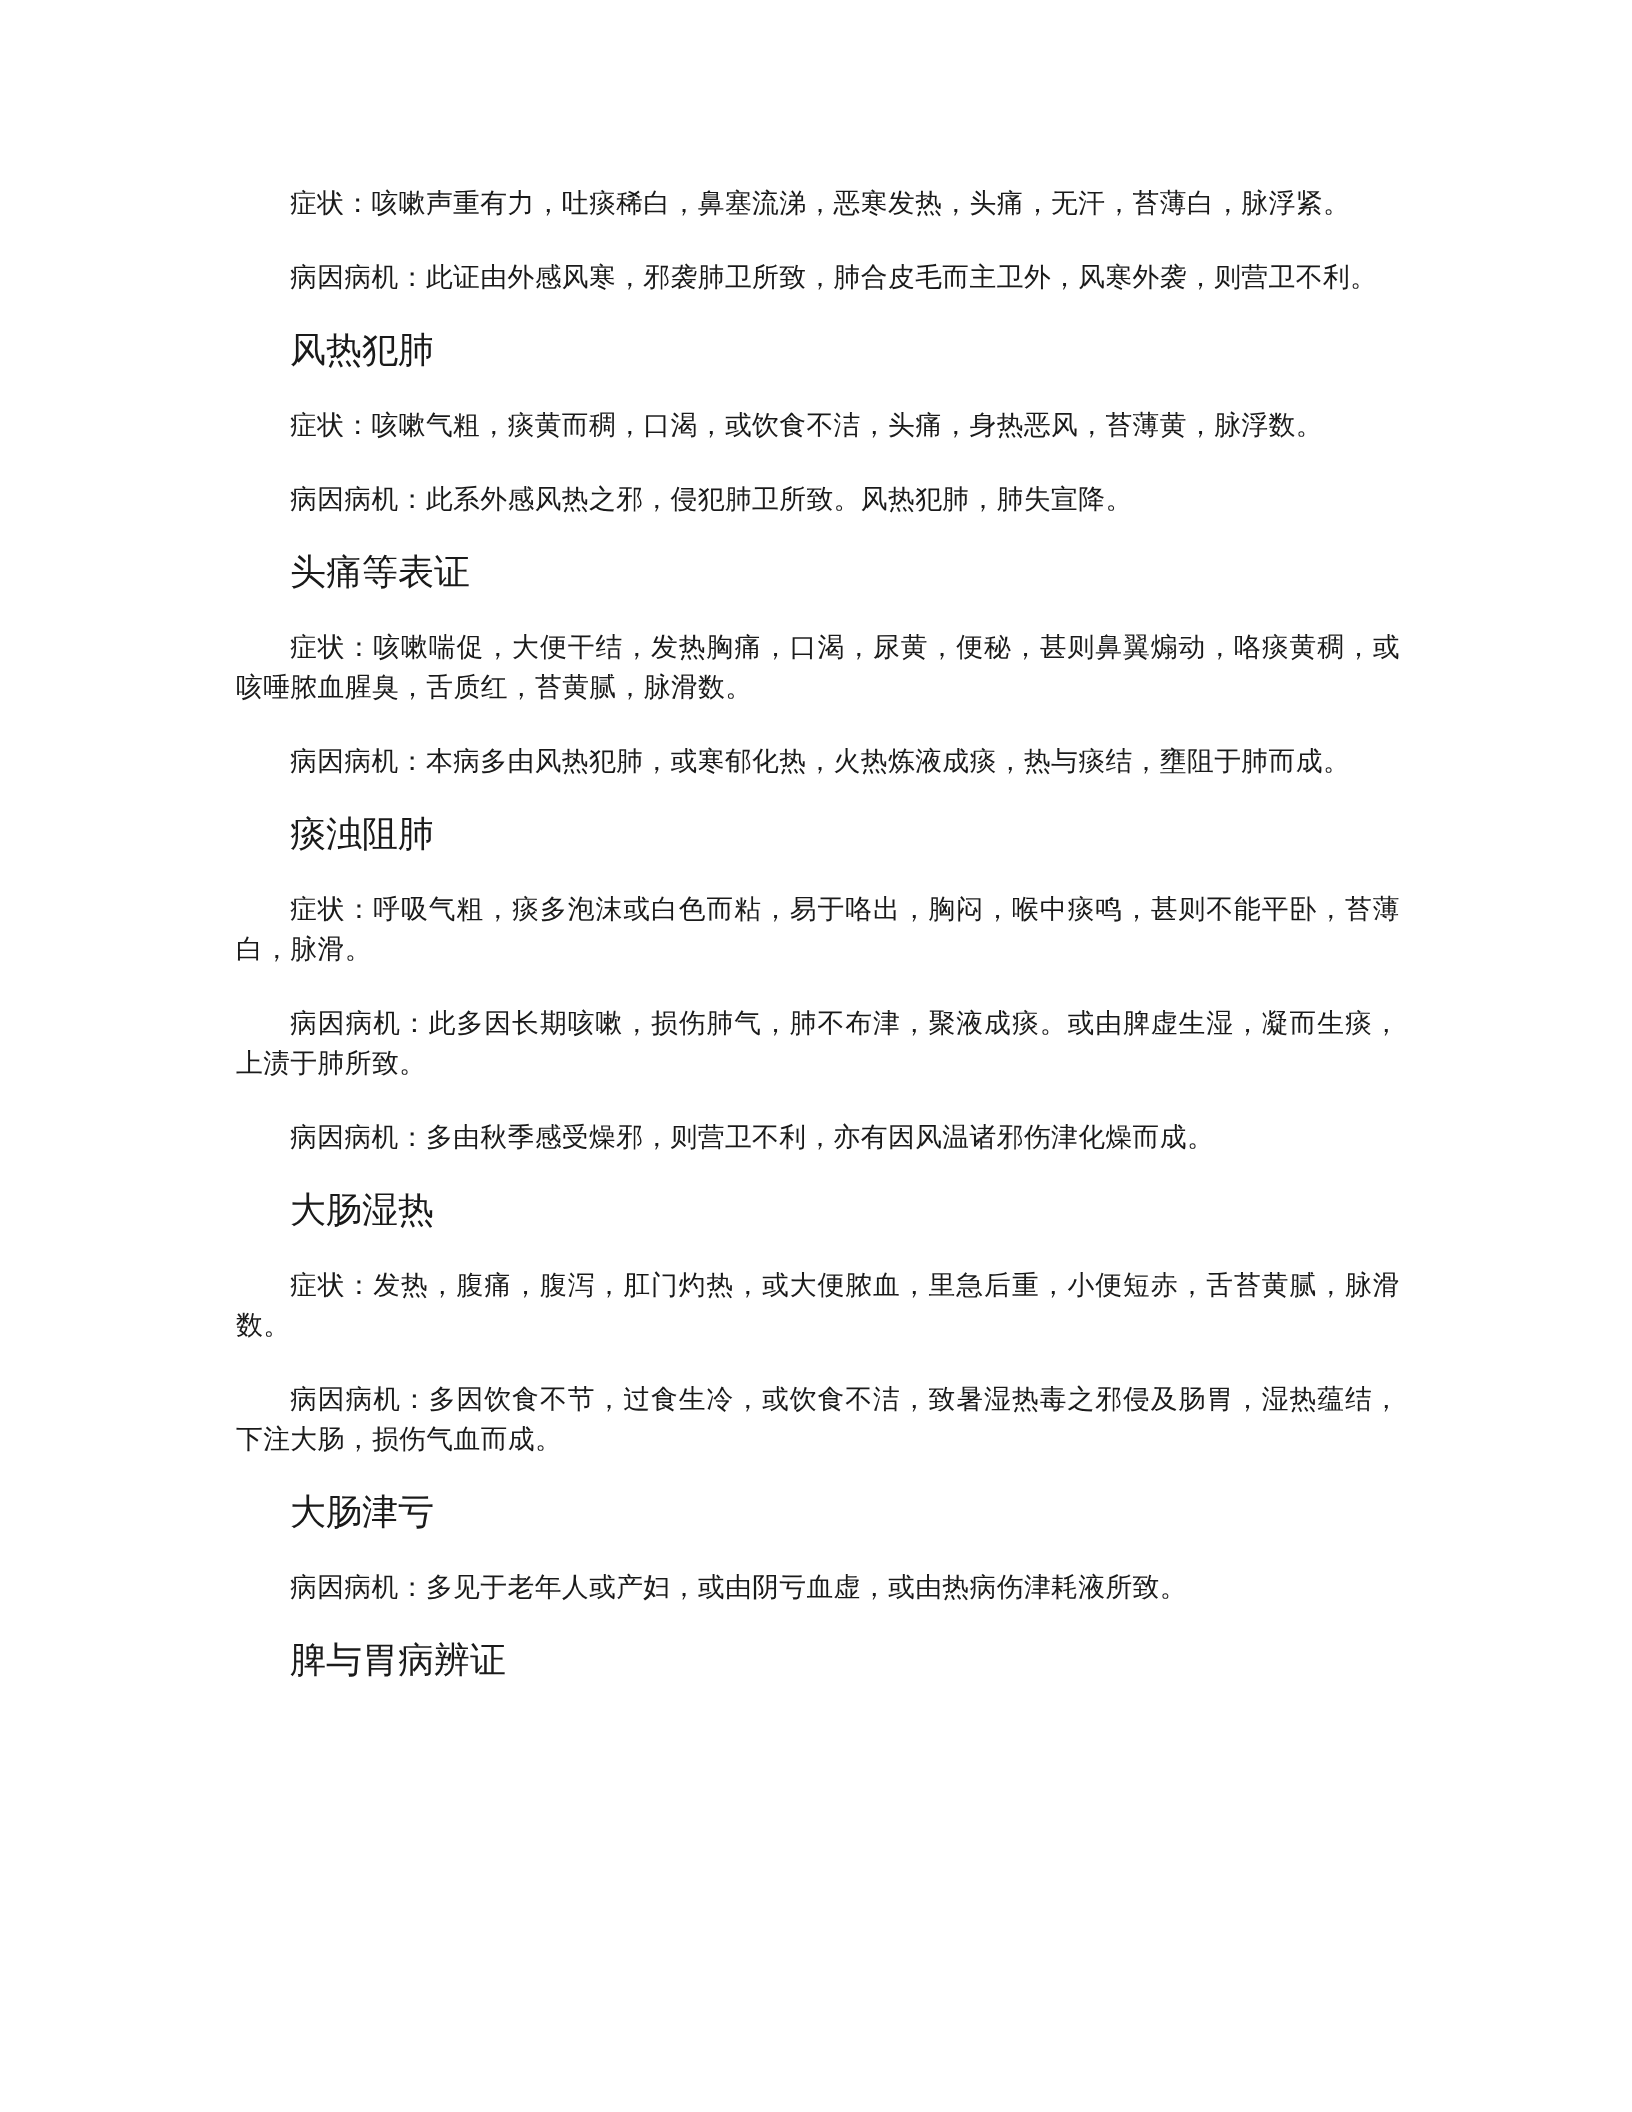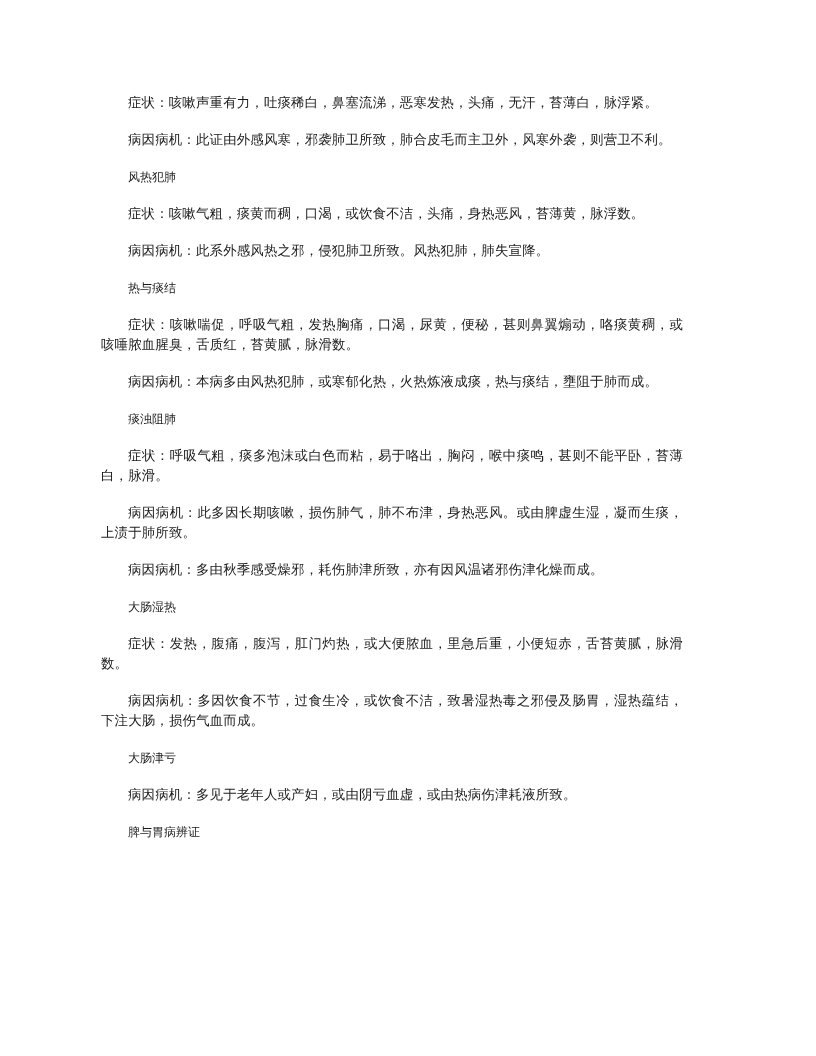--- a/index.html
+++ b/index.html
@@ -1,37 +1,37 @@
 <!DOCTYPE html>
 <html><head>
 <meta charset="utf-8">
 <style>
   html, body { margin: 0; padding: 0; background: #ffffff; }
   body { width: 816px; height: 1056px; position: relative; overflow: hidden;
          font-family: "DejaVu Serif", "Liberation Serif", serif; color: #1a1a1a; }
-  .page { position: absolute; left: 101px; top: 93px; width: 582px; }
+  .page { position: absolute; left: 118px; top: 93px; width: 582px; }
   .para { font-size: 13.4px; line-height: 20px; margin: 0 0 17px 0; text-indent: 27px;
           letter-spacing: 0.2px; text-align: justify; }
-  .heading { font-size: 12px; line-height: 20px; margin: 0 0 17px 0; text-indent: 27px; }
+  .heading { font-size: 18px; line-height: 20px; margin: 0 0 17px 0; text-indent: 27px; font-family: Liberation Mono, monospace; }
 </style>
 </head>
 <body>
 
 <div class="page">
   <p class="para">症状：咳嗽声重有力，吐痰稀白，鼻塞流涕，恶寒发热，头痛，无汗，苔薄白，脉浮紧。</p>
   <p class="para">病因病机：此证由外感风寒，邪袭肺卫所致，肺合皮毛而主卫外，风寒外袭，则营卫不利。</p>
   <p class="heading">风热犯肺</p>
   <p class="para">症状：咳嗽气粗，痰黄而稠，口渴，或饮食不洁，头痛，身热恶风，苔薄黄，脉浮数。</p>
   <p class="para">病因病机：此系外感风热之邪，侵犯肺卫所致。风热犯肺，肺失宣降。</p>
-  <p class="heading">热与痰结</p>
-  <p class="para">症状：咳嗽喘促，呼吸气粗，发热胸痛，口渴，尿黄，便秘，甚则鼻翼煽动，咯痰黄稠，或咳唾脓血腥臭，舌质红，苔黄腻，脉滑数。</p>
+  <p class="heading">头痛等表证</p>
+  <p class="para">症状：咳嗽喘促，大便干结，发热胸痛，口渴，尿黄，便秘，甚则鼻翼煽动，咯痰黄稠，或咳唾脓血腥臭，舌质红，苔黄腻，脉滑数。</p>
   <p class="para">病因病机：本病多由风热犯肺，或寒郁化热，火热炼液成痰，热与痰结，壅阻于肺而成。</p>
   <p class="heading">痰浊阻肺</p>
   <p class="para">症状：呼吸气粗，痰多泡沫或白色而粘，易于咯出，胸闷，喉中痰鸣，甚则不能平卧，苔薄白，脉滑。</p>
-  <p class="para">病因病机：此多因长期咳嗽，损伤肺气，肺不布津，身热恶风。或由脾虚生湿，凝而生痰，上渍于肺所致。</p>
-  <p class="para">病因病机：多由秋季感受燥邪，耗伤肺津所致，亦有因风温诸邪伤津化燥而成。</p>
+  <p class="para">病因病机：此多因长期咳嗽，损伤肺气，肺不布津，聚液成痰。或由脾虚生湿，凝而生痰，上渍于肺所致。</p>
+  <p class="para">病因病机：多由秋季感受燥邪，则营卫不利，亦有因风温诸邪伤津化燥而成。</p>
   <p class="heading">大肠湿热</p>
   <p class="para">症状：发热，腹痛，腹泻，肛门灼热，或大便脓血，里急后重，小便短赤，舌苔黄腻，脉滑数。</p>
   <p class="para">病因病机：多因饮食不节，过食生冷，或饮食不洁，致暑湿热毒之邪侵及肠胃，湿热蕴结，下注大肠，损伤气血而成。</p>
   <p class="heading">大肠津亏</p>
   <p class="para">病因病机：多见于老年人或产妇，或由阴亏血虚，或由热病伤津耗液所致。</p>
   <p class="heading">脾与胃病辨证</p>
 </div>
 
 </body></html>

